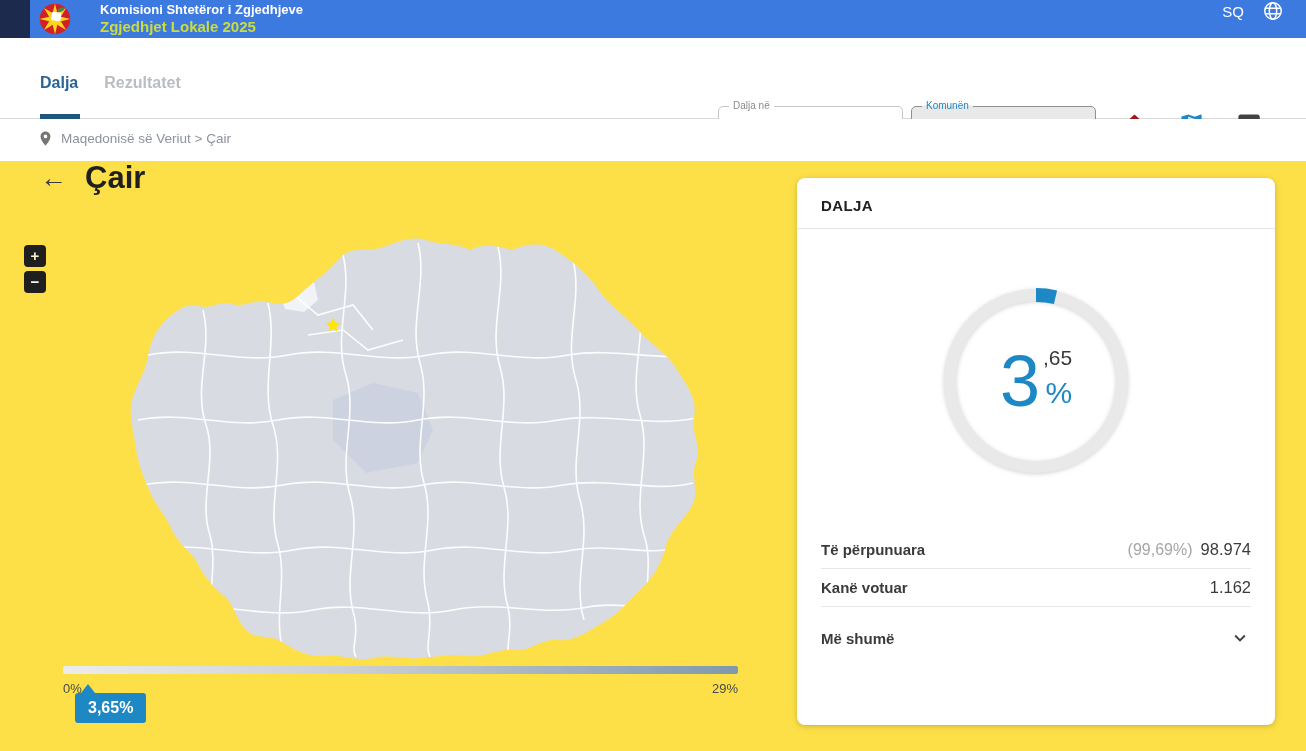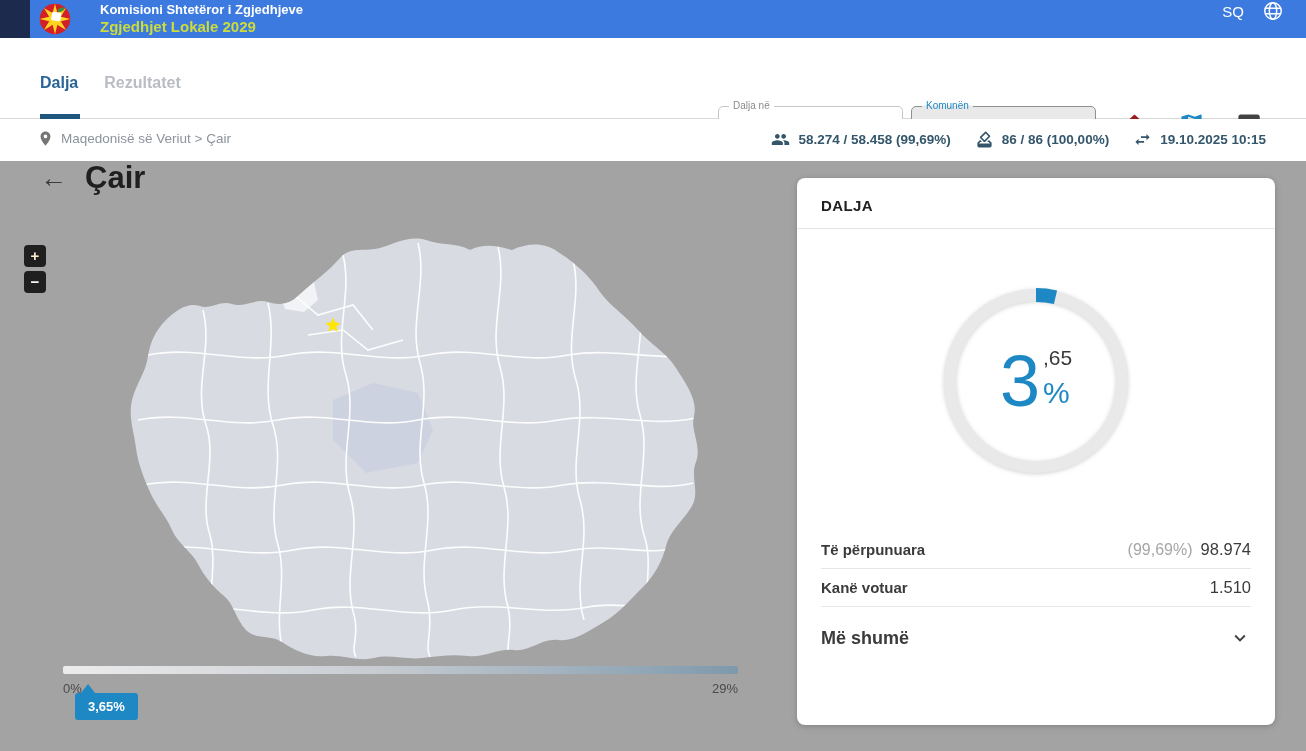--- a/index.html
+++ b/index.html
@@ -1,18 +1,18 @@
 <!DOCTYPE html>
 <html><head>
 <meta charset="utf-8">
 <style>
   * { margin:0; padding:0; box-sizing:border-box; }
   html,body { background:#fff; }
   body { font-family:"Liberation Sans", sans-serif; color:#333; }
-  .viewport { position:relative; width:1306px; height:751px; overflow:hidden; background:#a3a3a3; }
+  .viewport { position:relative; width:1306px; height:751px; overflow:hidden; background:#fde047; }
 
   
   .header { position:absolute; top:0; left:0; width:100%; height:38px; background:#3d7ae0; display:flex; align-items:center; }
   .header-stripe { position:absolute; left:0; top:0; width:30px; height:38px; background:#1c2a4d; }
   .logo { position:absolute; left:38px; top:2px; width:34px; height:34px; }
   .header-titles { position:absolute; left:100px; top:2px; line-height:1.25; }
   .org-name { color:#ffffff; font-size:13px; font-weight:bold; }
   .app-title { color:#cddc39; font-size:15px; font-weight:bold; }
   .header-right { position:absolute; right:22px; top:0; height:22px; display:flex; align-items:center; gap:18px; }
   .lang { color:#fff; font-size:15px; cursor:pointer; }
@@ -54,39 +54,39 @@
   .map-zoom { position:absolute; left:24px; top:245px; display:flex; flex-direction:column; gap:4px; }
   .zbtn { width:22px; height:22px; background:#1f1f1f; border:none; border-radius:4px; color:#faf3cf; font-size:15px; font-weight:bold; line-height:20px; text-align:center; cursor:pointer; padding:0; }
   .zbtn.minus { color:#ffffff; }
   .map-svg { position:absolute; left:118px; top:235px; }
 
   
   .slider { position:absolute; left:63px; top:666px; width:675px; }
   .slider-track { width:675px; height:8px; border-radius:2px; background:linear-gradient(90deg,#ececec 0%,#c9cdd2 45%,#7e99ac 100%); cursor:pointer; }
   .slider-labels { display:flex; justify-content:space-between; font-size:13px; color:#4a4a4a; margin-top:7px; }
   .slider-pointer { position:absolute; top:18px; width:0; height:0; border-left:7px solid transparent; border-right:7px solid transparent; border-bottom:9px solid #1e88c5; }
-  .slider-badge { position:absolute; left:12px; top:27px; background:#1e88c5; color:#fff; font-size:13px; font-weight:bold; padding:6px 13px; border-radius:3px; cursor:grab; }
+  .slider-badge { position:absolute; left:12px; top:27px; background:#1e88c5; color:#fff; font-size:16px; font-weight:bold; padding:6px 13px; border-radius:3px; cursor:grab; }
 
   
   .card { position:absolute; left:797px; top:178px; width:478px; height:547px; background:#fff; border-radius:8px; box-shadow:0 1px 4px rgba(0,0,0,0.14), 0 2px 10px rgba(0,0,0,0.08); }
   .card-header { padding:19px 24px 14px; font-size:15px; font-weight:bold; color:#212121; letter-spacing:0.4px; border-bottom:1px solid #e4e4e4; }
   .gauge-wrap { width:196px; height:196px; margin:54px auto 0; position:relative; }
   .gauge-center { position:absolute; inset:0; display:flex; align-items:center; justify-content:center; }
   .gauge-int { font-size:72px; font-weight:500; color:#1e88c5; line-height:1; }
-  .gauge-right { display:flex; flex-direction:column; align-items:flex-start; margin-left:3px; margin-top:-6px; }
+  .gauge-right { display:flex; flex-direction:column; align-items:flex-end; margin-left:3px; margin-top:-6px; }
   .gauge-dec { font-size:21px; color:#3a3a3a; }
   .gauge-unit { font-size:30px; font-weight:500; color:#1e88c5; margin-top:6px; }
   .card-rows { margin:52px 24px 0; }
   .crow { display:flex; align-items:center; justify-content:space-between; padding:9px 0; border-bottom:1px solid #e7e7e7; }
   .crow-label { font-size:15px; font-weight:bold; color:#3b3b3b; }
   .crow-vals { display:flex; align-items:baseline; gap:8px; }
   .crow-sub { font-size:16px; color:#a6a6a6; }
   .crow-value { font-size:16.5px; color:#3b3b3b; }
   .more-row { display:flex; align-items:center; justify-content:space-between; margin:20px 24px 0; cursor:pointer; }
-  .more-label { font-size:18px; font-weight:bold; color:#3b3b3b; }
+  .more-label { font-size:15px; font-weight:bold; color:#3b3b3b; }
   .more-row svg { width:22px; height:22px; }
 </style>
 </head>
 <body>
 
 <div class="viewport">
 
   <div class="header">
     <div class="header-stripe"></div>
     <svg class="logo" viewBox="0 0 40 40">
@@ -100,21 +100,21 @@
           <polygon points="33,7 27,17 23,13"></polygon>
         <polygon points="7,33 13,23 17,27"></polygon>
           <polygon points="33,33 23,27 27,23"></polygon>
       </g>
       <circle cx="20" cy="20" r="7.5" fill="#ffd520"></circle>
       <rect x="16" y="12" width="11" height="10" rx="1.5" fill="#ffffff" transform="rotate(8 21 17)"></rect>
       <ellipse cx="27" cy="9" rx="4" ry="2.3" fill="#3d8f3d" transform="rotate(-25 27 9)"></ellipse>
     </svg>
     <div class="header-titles">
       <div class="org-name">Komisioni Shtetëror i Zgjedhjeve</div>
-      <div class="app-title">Zgjedhjet Lokale 2029</div>
+      <div class="app-title">Zgjedhjet Lokale 2025</div>
     </div>
     <div class="header-right">
       <span class="lang">SQ</span>
       <svg class="globe" viewBox="0 0 24 24">
         <g fill="none" stroke="#ffffff" stroke-width="1.6">
           <circle cx="12" cy="12" r="9"></circle>
           <ellipse cx="12" cy="12" rx="4" ry="9"></ellipse>
           <path d="M3.6 9h16.8 M3.6 15h16.8"></path>
         </g>
       </svg>
@@ -151,40 +151,20 @@
       </svg>
     </div>
   </div>
 
   <div class="crumbrow">
     <div class="crumb">
       <svg viewBox="0 0 24 24">
         <path fill="#757575" d="M12 2C8.13 2 5 5.13 5 9c0 5.25 7 13 7 13s7-7.75 7-13c0-3.87-3.13-7-7-7zm0 9.5c-1.38 0-2.5-1.12-2.5-2.5s1.12-2.5 2.5-2.5 2.5 1.12 2.5 2.5-1.12 2.5-2.5 2.5z"></path>
       </svg>
       <span>Maqedonisë së Veriut &gt; Çair</span>
-    </div>
-    <div class="statsrow">
-      <div class="stat">
-        <svg viewBox="0 0 24 24">
-          <path fill="#33566b" d="M16 11c1.66 0 2.99-1.34 2.99-3S17.66 5 16 5s-3 1.34-3 3 1.34 3 3 3zm-8 0c1.66 0 2.99-1.34 2.99-3S9.66 5 8 5 5 6.34 5 8s1.34 3 3 3zm0 2c-2.33 0-7 1.17-7 3.5V19h14v-2.5c0-2.33-4.67-3.5-7-3.5zm8 0c-.29 0-.62.02-.97.05 1.16.84 1.97 1.97 1.97 3.45V19h6v-2.5c0-2.33-4.67-3.5-7-3.5z"></path>
-        </svg>
-        <span>58.274 / 58.458 (99,69%)</span>
-      </div>
-      <div class="stat">
-        <svg viewBox="0 0 24 24">
-          <path fill="#33566b" d="M18 13h-.68l-2 2h1.91L19 17H5l1.78-2h2.05l-2-2H6l-3 3v4c0 1.1.89 2 1.99 2H19c1.1 0 2-.89 2-2v-4l-3-3zm-1-5.05l-4.95 4.95-3.54-3.54 4.95-4.95L17 7.95zm-4.24-5.66L6.39 8.66c-.39.39-.39 1.02 0 1.41l4.95 4.95c.39.39 1.02.39 1.41 0l6.36-6.36c.39-.39.39-1.02 0-1.41L14.16 2.3c-.38-.4-1.01-.4-1.4-.01z"></path>
-        </svg>
-        <span>86 / 86 (100,00%)</span>
-      </div>
-      <div class="stat">
-        <svg viewBox="0 0 24 24">
-          <path fill="#33566b" d="M6.99 11L3 15l3.99 4v-3H14v-2H6.99v-3zM21 9l-3.99-4v3H10v2h7.01v3L21 9z"></path>
-        </svg>
-        <span>19.10.2025 10:15</span>
-      </div>
     </div>
   </div>
 
   <div class="titlerow">
     <span class="back-arrow">←</span>
     <span class="page-title">Çair</span>
   </div>
 
   <div class="map-zoom">
     <button class="zbtn">+</button>
@@ -255,21 +235,21 @@
         <span class="crow-label">Të përpunuara</span>
         <span class="crow-vals">
           <span class="crow-sub">(99,69%)</span>
           <span class="crow-value">98.974</span>
         </span>
       </div>
       <div class="crow">
         <span class="crow-label">Kanë votuar</span>
         <span class="crow-vals">
           <span class="crow-sub"></span>
-          <span class="crow-value">1.510</span>
+          <span class="crow-value">1.162</span>
         </span>
       </div>
     </div>
 
     <div class="more-row">
       <span class="more-label">Më shumë</span>
       <svg viewBox="0 0 24 24">
         <path fill="#424242" d="M16.59 8.59L12 13.17 7.41 8.59 6 10l6 6 6-6z"></path>
       </svg>
     </div>

